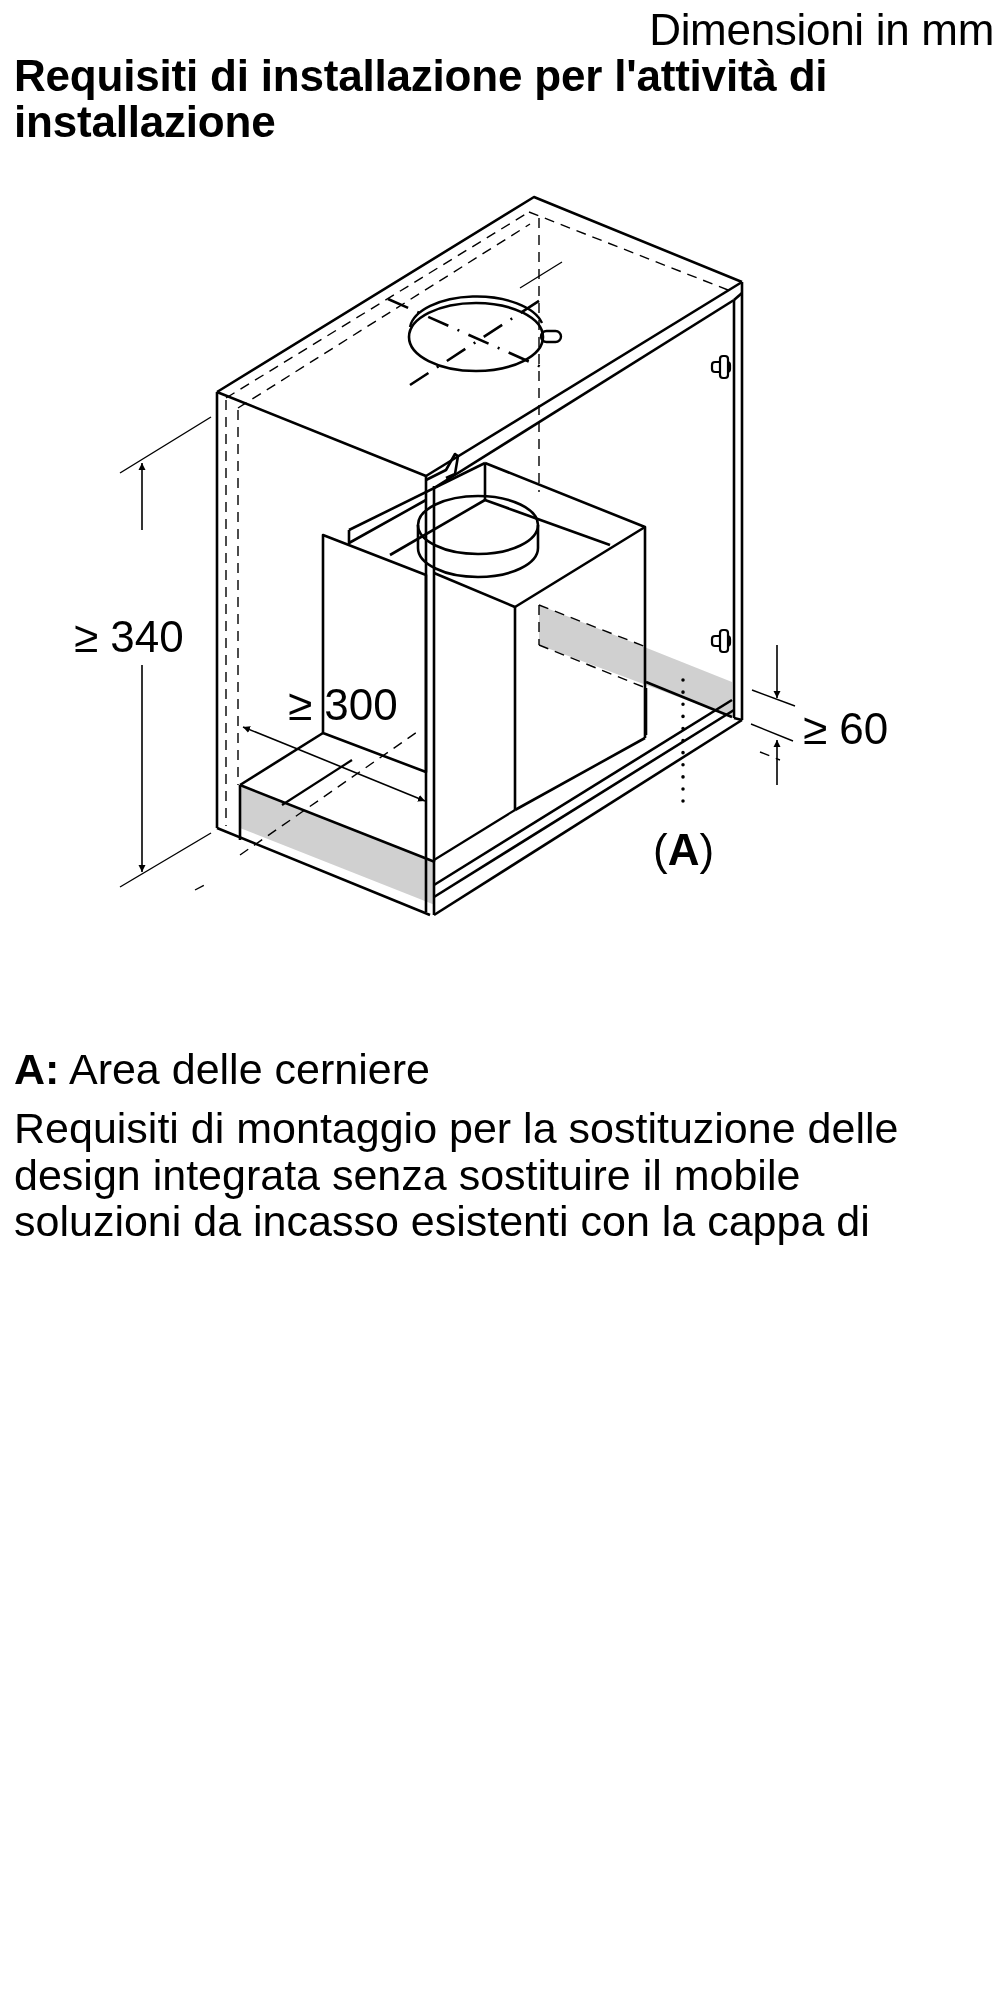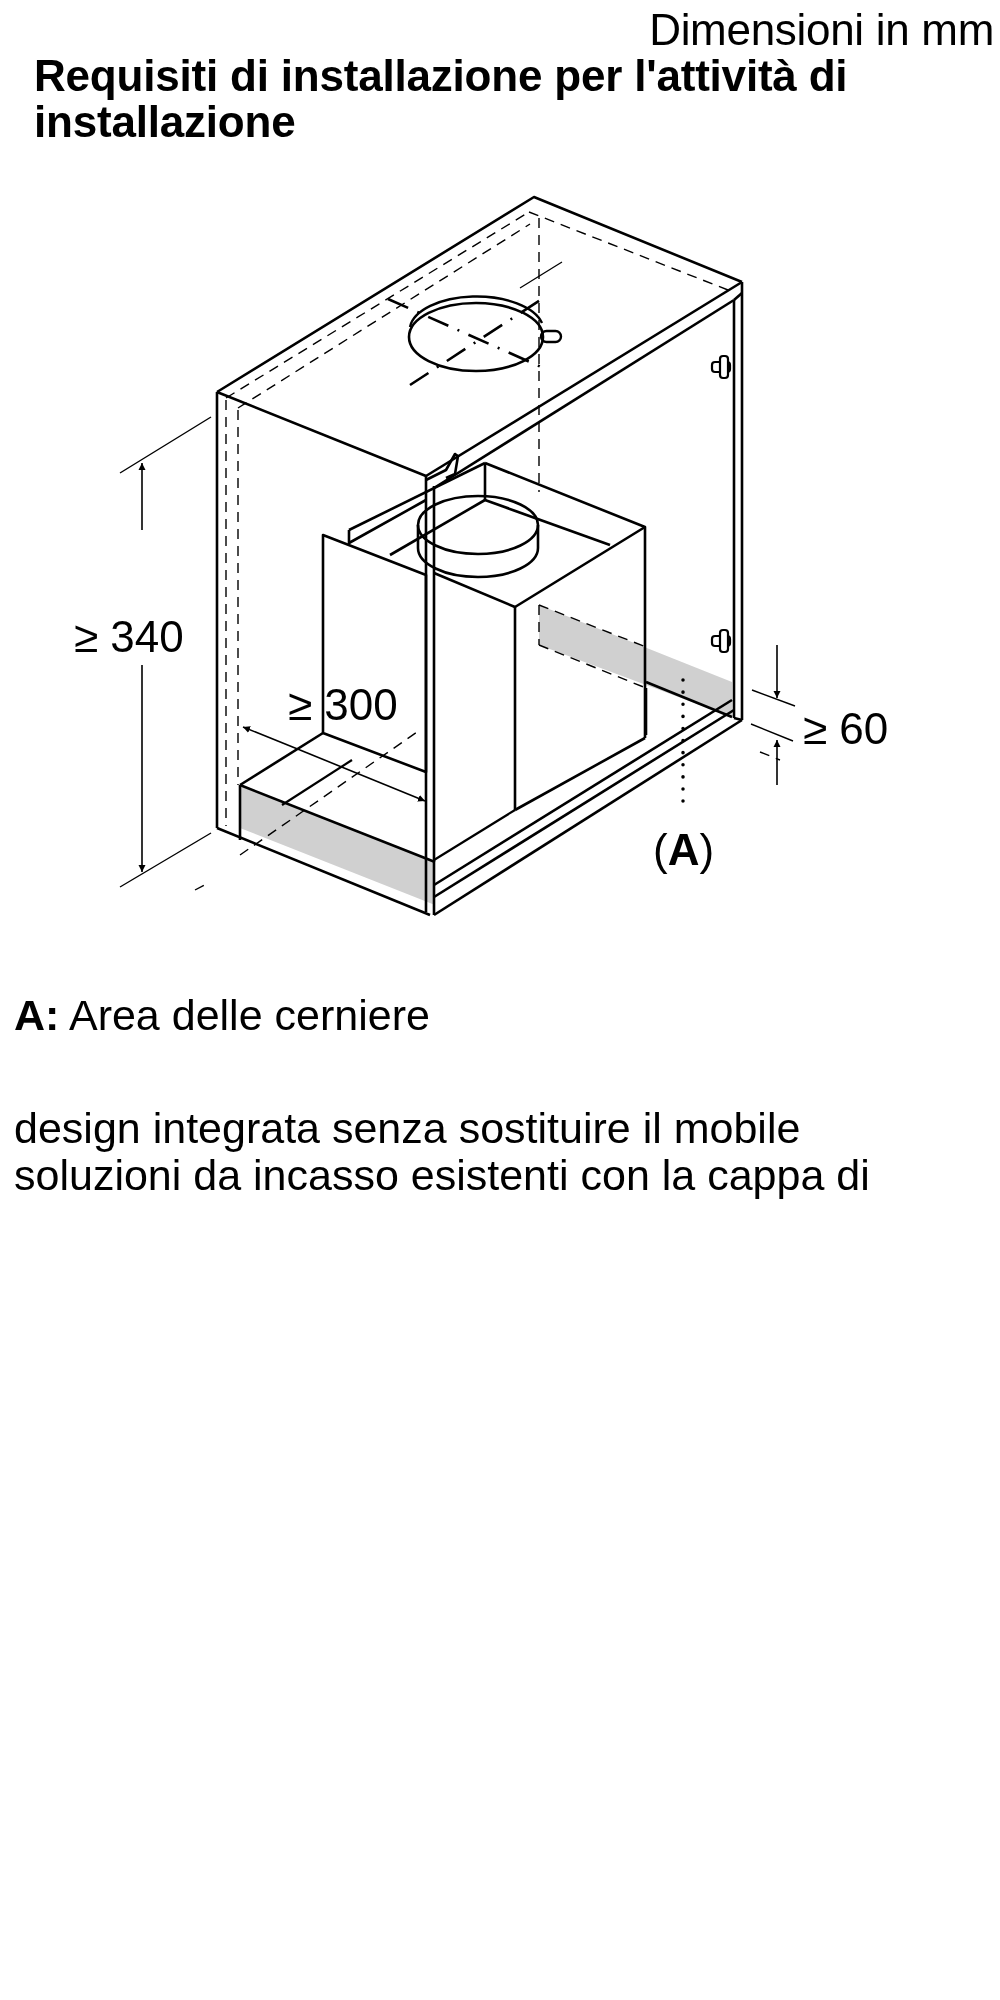--- a/index.html
+++ b/index.html
@@ -1,25 +1,25 @@
 <!DOCTYPE html>
 <html><head>
 <meta charset="utf-8">
 <style>
   html, body { margin: 0; padding: 0; background: #ffffff; }
   body { width: 1000px; height: 2000px; position: relative; overflow: hidden;
          font-family: "Liberation Sans", sans-serif; color: #000; }
   .hdr { position: absolute; left: 14px; top: 6px; width: 980px; }
   .hdr .sub { font-size: 44px; line-height: 47px; font-weight: normal; letter-spacing: -0.3px; text-align: right; }
-  .hdr .title { font-size: 44px; line-height: 46px; font-weight: bold; letter-spacing: -0.2px; margin-left: 20px; }
+  .hdr .title { font-size: 44px; line-height: 46px; font-weight: bold; letter-spacing: -0.2px; }
   svg.diagram { position: absolute; left: 0; top: 0; }
   .dimtext { font-family: "Liberation Sans", sans-serif; font-size: 44px; fill: #000; }
   .callout { font-family: "Liberation Sans", sans-serif; font-size: 44px; fill: #000; }
   .callout .b { font-weight: bold; }
-  .legend { position: absolute; left: 14px; top: 992px; font-size: 43px; line-height: 47px; }
+  .legend { position: absolute; left: 14px; top: 1046px; font-size: 43px; line-height: 47px; }
   .legend b { font-weight: bold; }
   .desc { position: absolute; left: 14px; top: 1105px; width: 985px; font-size: 43px; line-height: 46.5px; }
   .ln { display: block; white-space: nowrap; }
 </style>
 </head>
 <body>
 
 <div class="hdr">
   <div class="sub">Dimensioni in mm</div>
   <div class="title">
@@ -161,15 +161,16 @@
   <line x1="683" y1="680" x2="683" y2="812" stroke="#000" stroke-width="3.5" stroke-dasharray="0.1,12" stroke-linecap="round"></line>
   <text class="callout" x="653" y="865"><tspan>(</tspan><tspan class="b" font-weight="bold">A</tspan><tspan>)</tspan></text>
 </svg>
 
 <div class="legend">
   <b>A:</b>
   <span>Area delle cerniere</span>
 </div>
 
 <div class="desc">
+  <span class="ln">Requisiti di montaggio per la sostituzione delle</span>
   <span class="ln">design integrata senza sostituire il mobile</span>
   <span class="ln">soluzioni da incasso esistenti con la cappa di</span>
 </div>
 
 </body></html>

